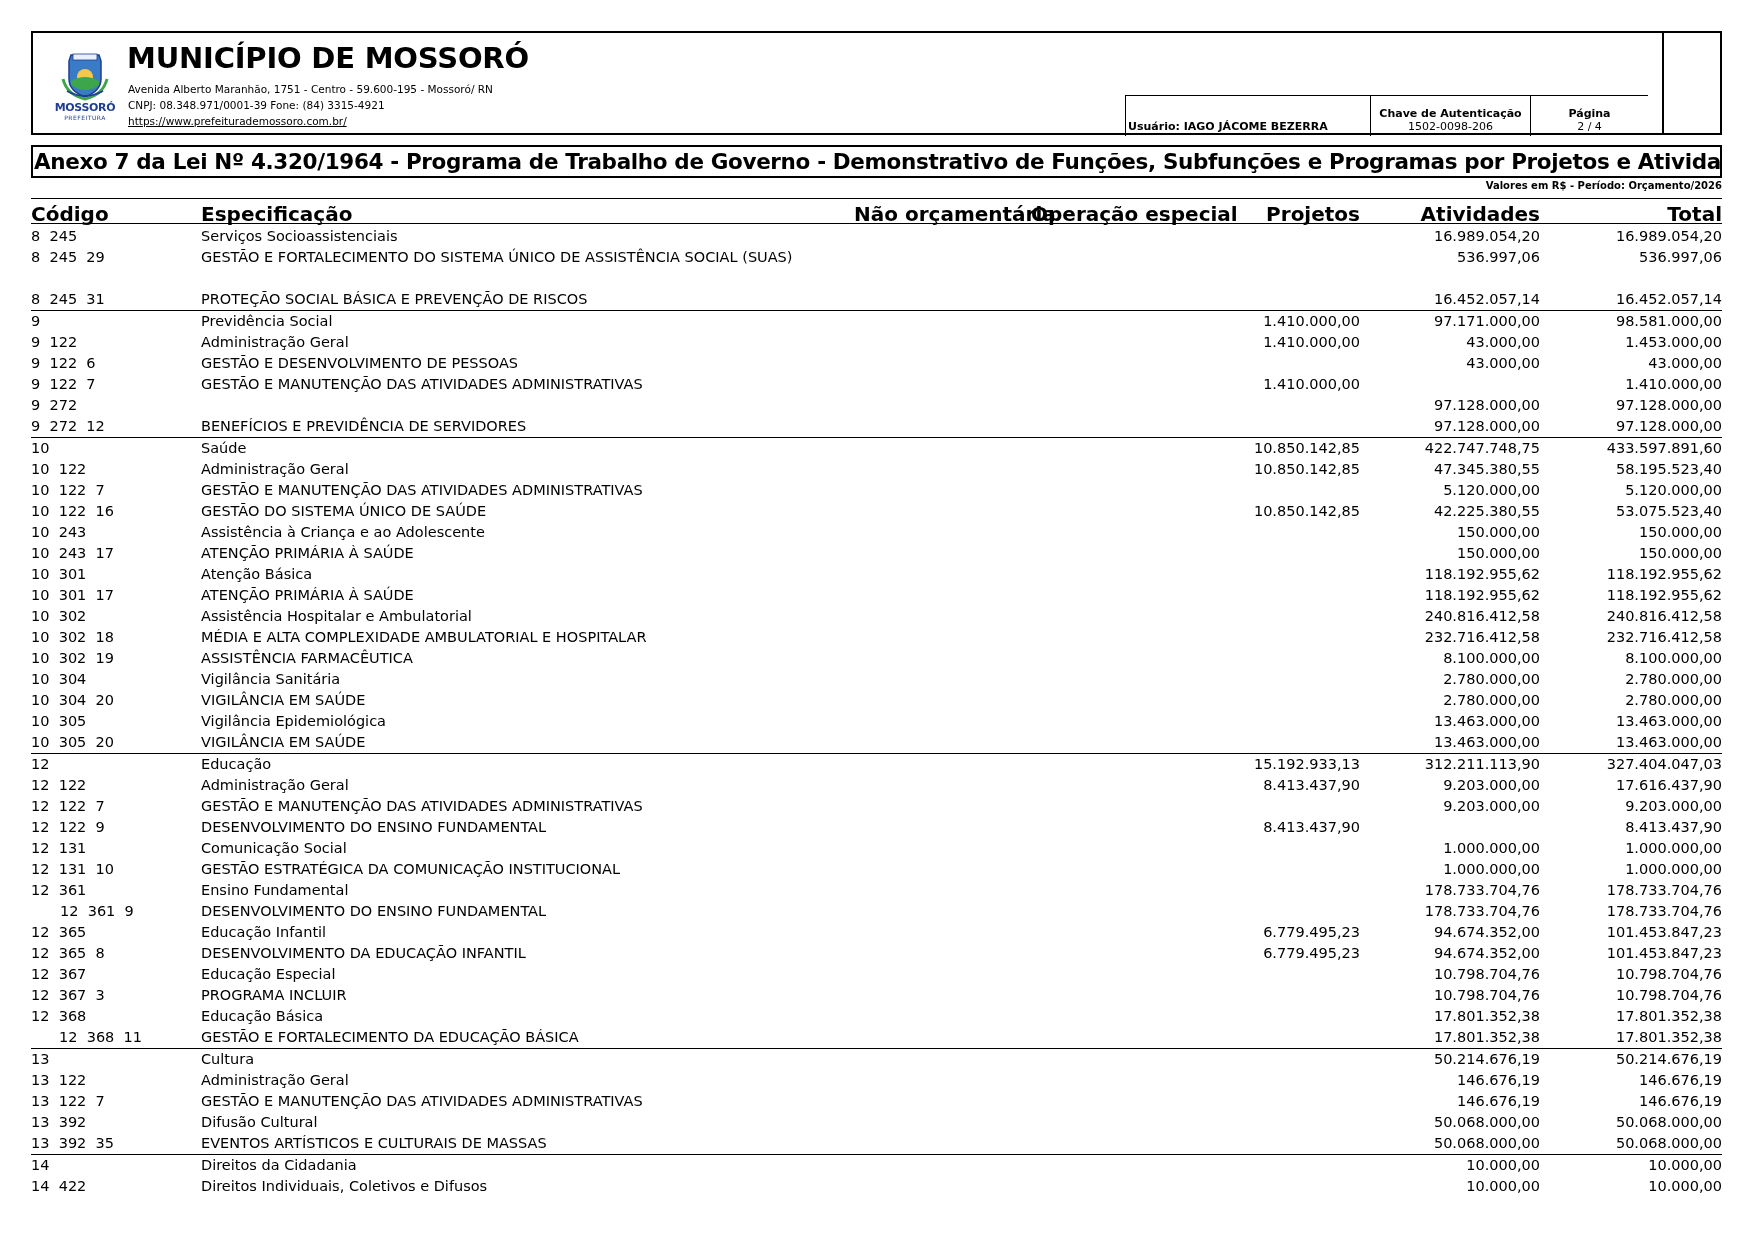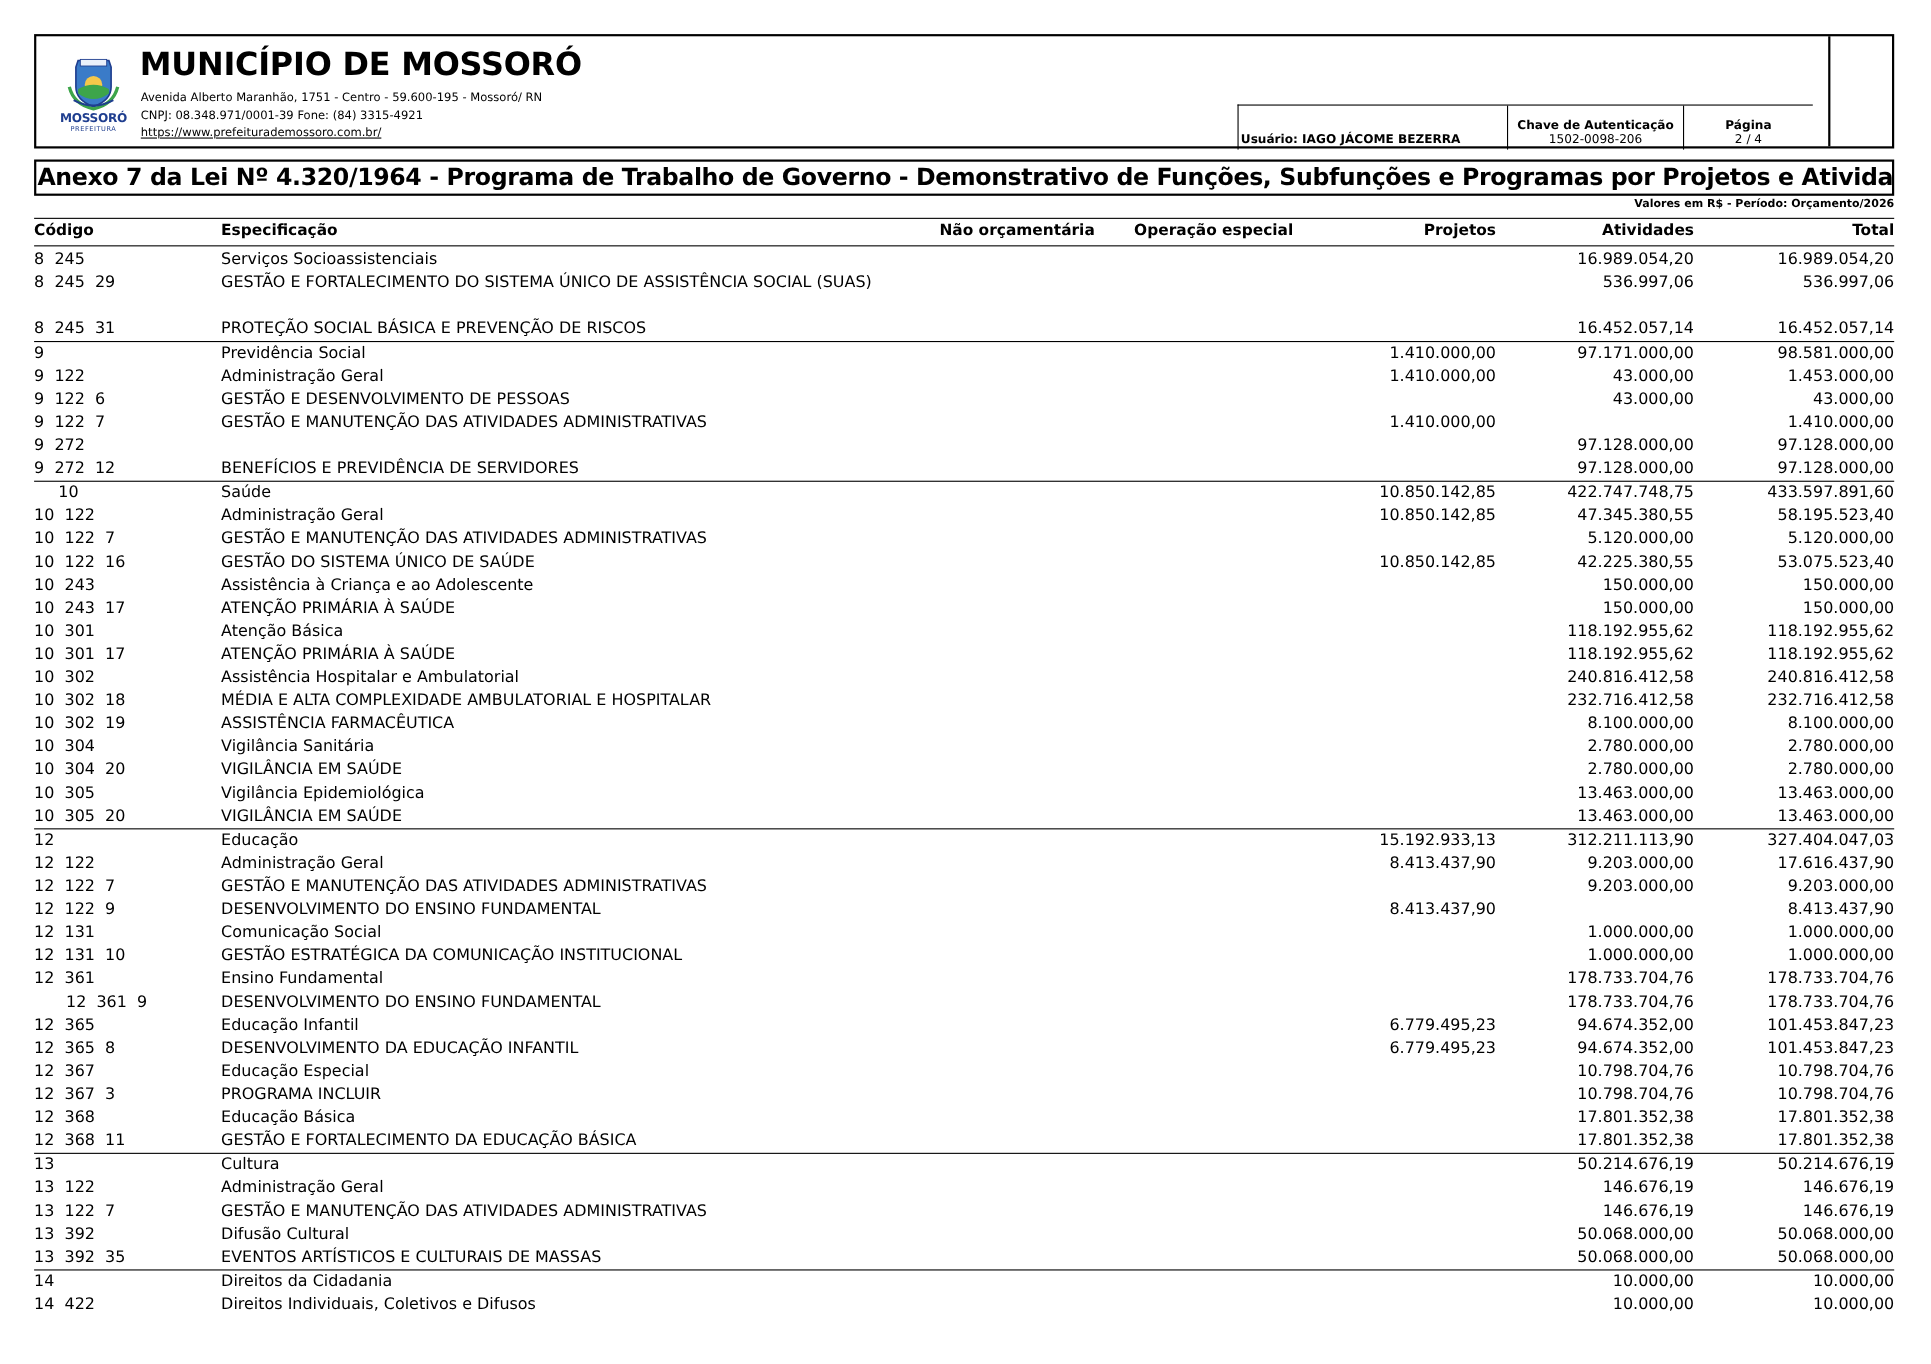--- a/index.html
+++ b/index.html
@@ -48,21 +48,21 @@
     position: absolute; left: 31px; top: 145px; width: 1691px; height: 33px;
     border: 2px solid #000; box-sizing: border-box;
     font-weight: bold; font-size: 21.5px; line-height: 29px; padding-left: 1px; white-space: nowrap; overflow: hidden;
     letter-spacing: -0.35px;
   }
   .period {
     position: absolute; right: 33px; top: 180px; font-weight: bold; font-size: 10px;
   }
   .hline { position: absolute; left: 31px; width: 1691px; height: 1px; background: #000; }
   .col-hdr {
-    position: absolute; top: 202px; font-weight: bold; font-size: 14px; white-space: nowrap;
+    position: absolute; top: 202px; font-weight: bold; font-size: 20px; white-space: nowrap;
   }
   .rows { position: absolute; left: 31px; top: 226px; width: 1691px; }
   .row {
     position: relative; height: 21px; font-size: 14.5px; line-height: 21px; white-space: nowrap;
   }
   .row.tall { height: 42px; }
   .row.sep { border-top: 1px solid #000; }
   .c-code { position: absolute; left: 0; top: 0; }
   .c-spec { position: absolute; left: 170px; top: 0; width: 600px; white-space: normal; line-height: 20px; }
   .c-proj { position: absolute; right: 362px; top: 0; text-align: right; }
@@ -174,21 +174,21 @@
       <span class="c-tot">97.128.000,00</span>
     </div>
     <div class="row">
       <span class="c-code" style="white-space: pre;">9  272  12</span>
       <span class="c-spec">BENEFÍCIOS E PREVIDÊNCIA DE SERVIDORES</span>
       <span class="c-proj"></span>
       <span class="c-ativ">97.128.000,00</span>
       <span class="c-tot">97.128.000,00</span>
     </div>
     <div class="row sep">
-      <span class="c-code" style="white-space: pre; margin-left: 22px;">10</span>
+      <span class="c-code" style="white-space: pre;">10</span>
       <span class="c-spec">Saúde</span>
       <span class="c-proj">10.850.142,85</span>
       <span class="c-ativ">422.747.748,75</span>
       <span class="c-tot">433.597.891,60</span>
     </div>
     <div class="row">
       <span class="c-code" style="white-space: pre;">10  122</span>
       <span class="c-spec">Administração Geral</span>
       <span class="c-proj">10.850.142,85</span>
       <span class="c-ativ">47.345.380,55</span>
@@ -370,21 +370,21 @@
       <span class="c-tot">10.798.704,76</span>
     </div>
     <div class="row">
       <span class="c-code" style="white-space: pre;">12  368</span>
       <span class="c-spec">Educação Básica</span>
       <span class="c-proj"></span>
       <span class="c-ativ">17.801.352,38</span>
       <span class="c-tot">17.801.352,38</span>
     </div>
     <div class="row">
-      <span class="c-code" style="white-space: pre;">12  368  11</span>
+      <span class="c-code" style="white-space: pre; margin-left: 28px;">12  368  11</span>
       <span class="c-spec">GESTÃO E FORTALECIMENTO DA EDUCAÇÃO BÁSICA</span>
       <span class="c-proj"></span>
       <span class="c-ativ">17.801.352,38</span>
       <span class="c-tot">17.801.352,38</span>
     </div>
     <div class="row sep">
       <span class="c-code" style="white-space: pre;">13</span>
       <span class="c-spec">Cultura</span>
       <span class="c-proj"></span>
       <span class="c-ativ">50.214.676,19</span>

